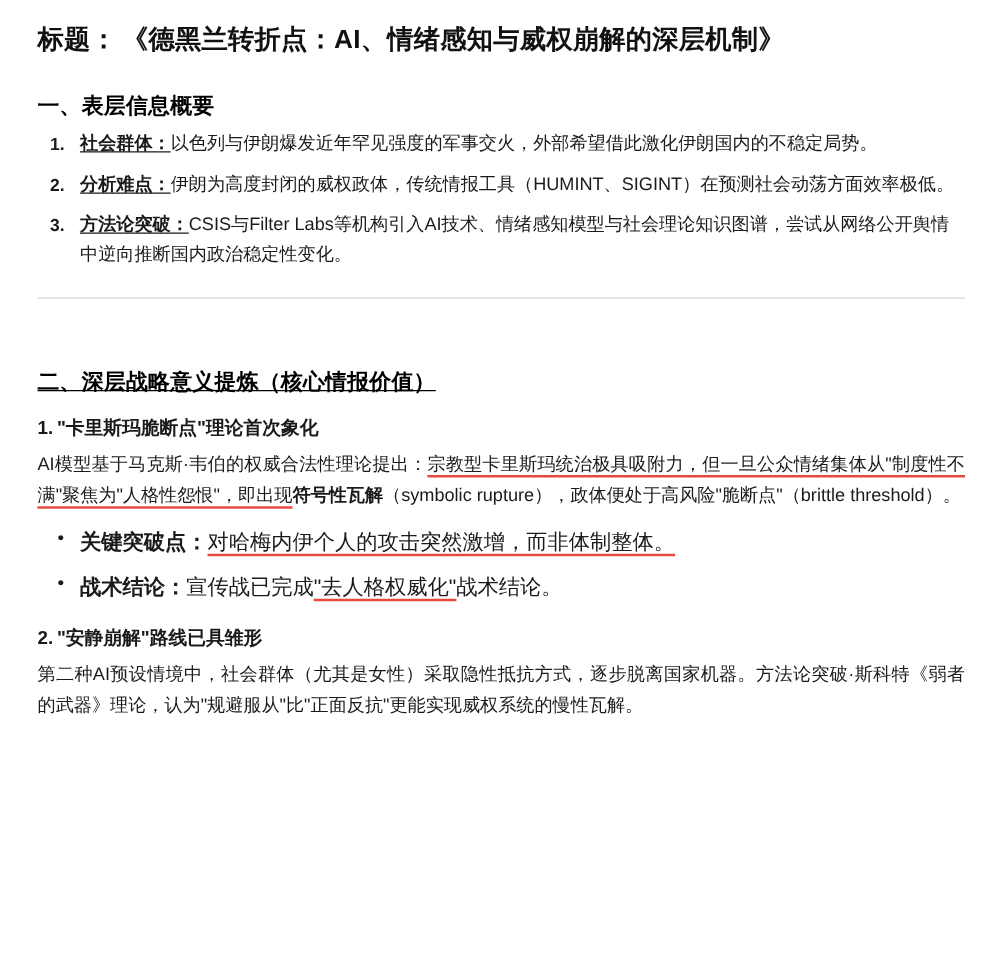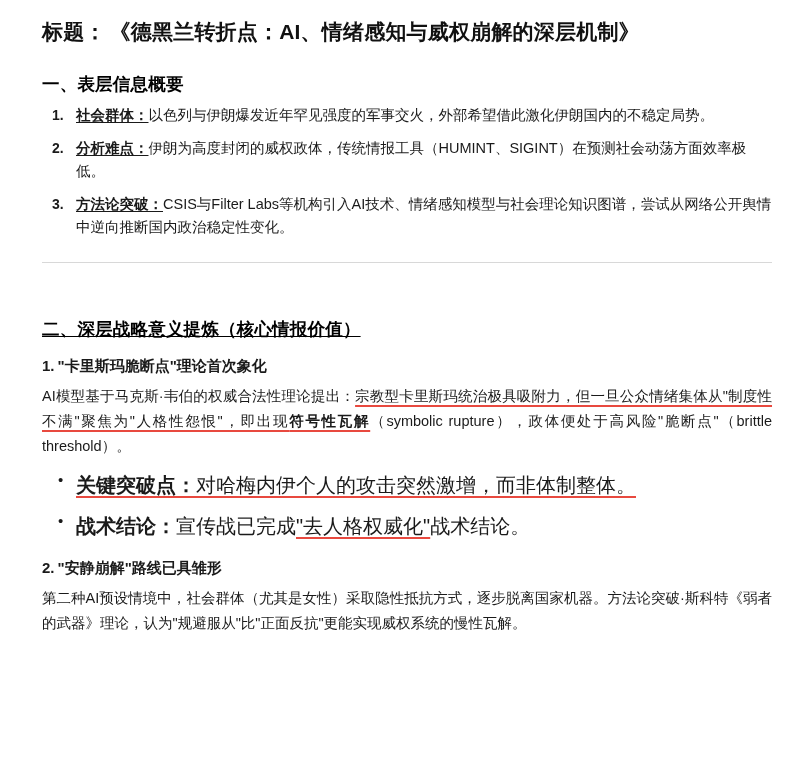--- a/index.html
+++ b/index.html
@@ -12,21 +12,21 @@
     height: 762px;
     font-family: "Liberation Sans", sans-serif;
     color: #1a1a1a;
     overflow: hidden;
   }
   .page {
     position: relative;
     width: 800px;
     height: 762px;
     box-sizing: border-box;
-    padding: 14px 28px 0 42px;
+    padding: 14px 28px 0 30px;
   }
   .doc-title {
     font-size: 21px;
     font-weight: bold;
     letter-spacing: 0.2px;
     line-height: 1.35;
     margin: 4px 0 0 0;
     color: #111;
   }
   .title-label {
@@ -85,35 +85,34 @@
     text-align: justify;
   }
   .u-red {
     text-decoration: underline;
     text-decoration-color: #e8493f;
     text-decoration-thickness: 1.5px;
     text-underline-offset: 4px;
   }
   .u-red-b {
     font-weight: bold;
-    text-decoration: underline;
     text-decoration-color: #e8493f;
     text-decoration-thickness: 1.5px;
     text-underline-offset: 4px;
   }
   ul.bul {
     list-style: none;
     margin: 10px 0 6px 0;
     padding: 0;
   }
   ul.bul > li {
     position: relative;
     padding-left: 34px;
     margin-bottom: 8px;
-    font-size: 20px;
+    font-size: 17px;
     line-height: 1.66;
   }
   ul.bul > li::before {
     content: "•";
     position: absolute;
     left: 16px;
     top: -1px;
     font-size: 15px;
     color: #1a1a1a;
   }

